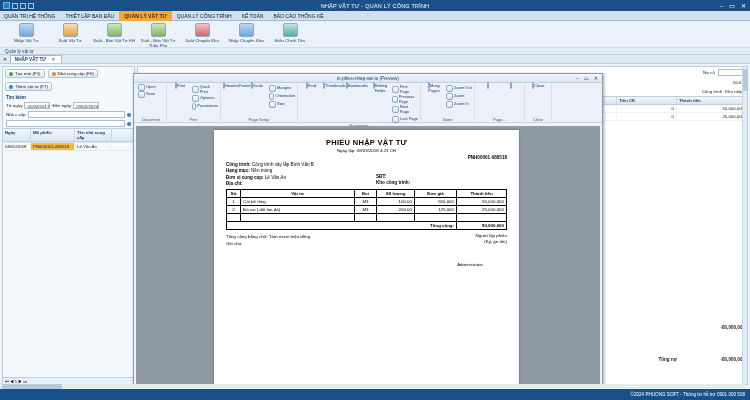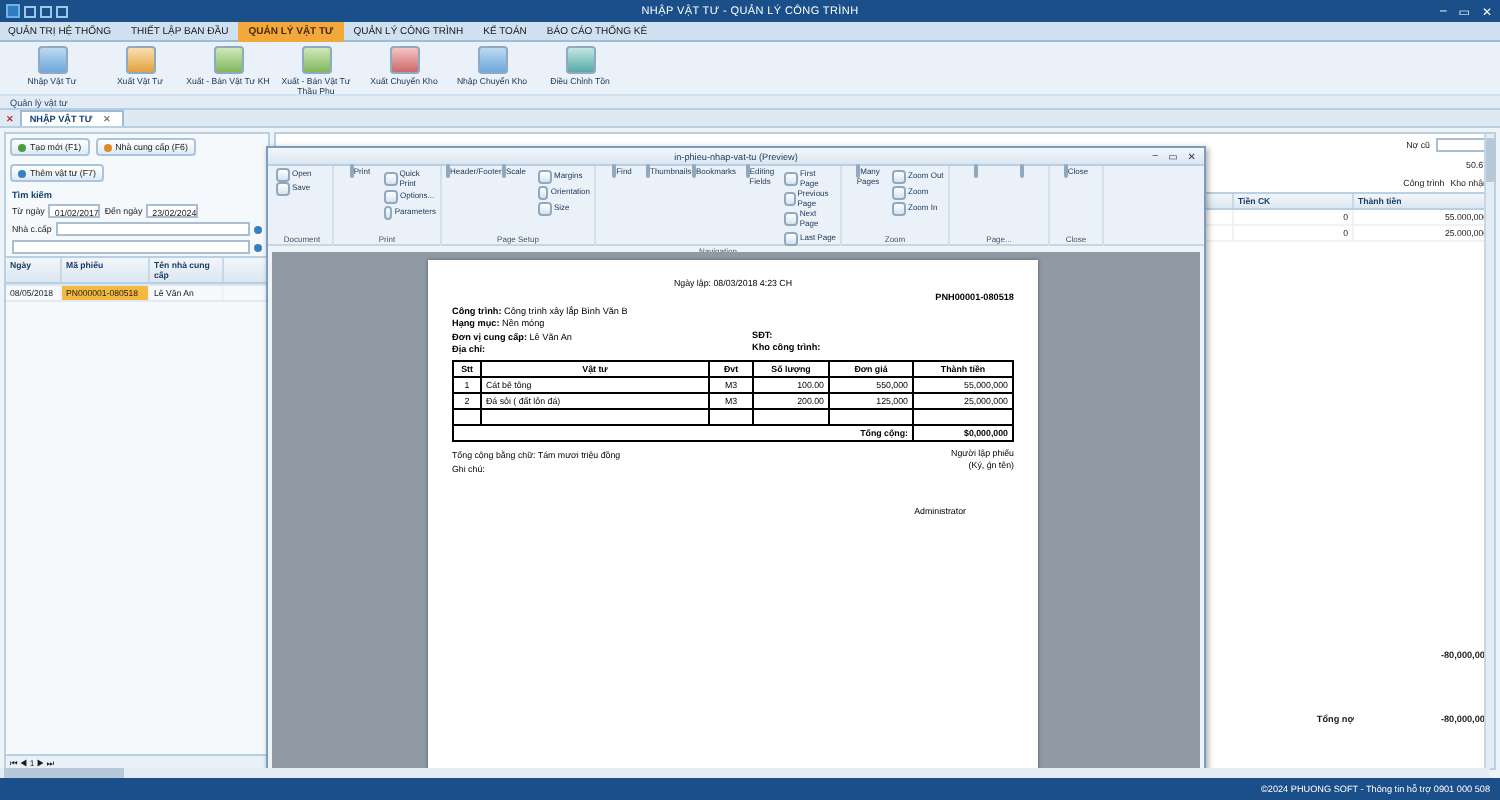--- a/index.html
+++ b/index.html
@@ -512,20 +512,21 @@
             <span class="di dbtn-red"></span>
             <span>Close</span>
           </div>
         </div>
         <div class="dgrp-label">Close</div>
       </div>
     </div>
 
     <div class="dlg-page">
       <div class="paper">
+        <div class="p-title">PHIẾU NHẬP VẬT TƯ</div>
         <div class="p-sub">Ngày lập: 08/03/2018 4:23 CH</div>
         <div class="p-code">PNH00001-080518</div>
 
         <div class="p-2col">
           <div>
             <div class="p-line">
               <b>Công trình:</b>
               <span>Công trình xây lắp Bình Văn B</span>
             </div>
             <div class="p-line">

